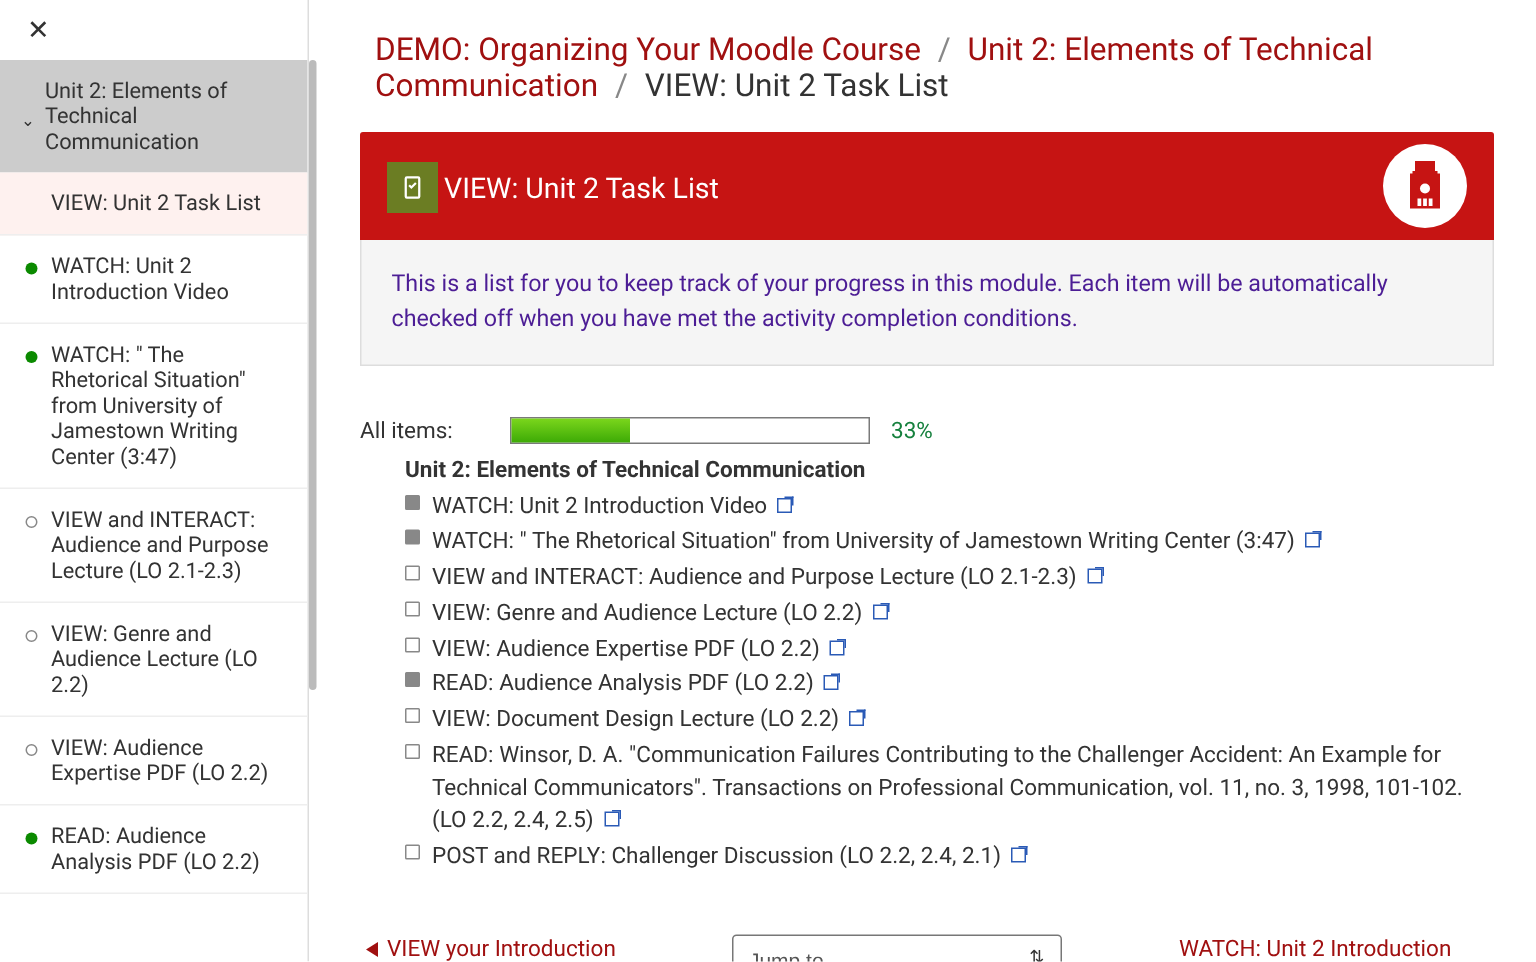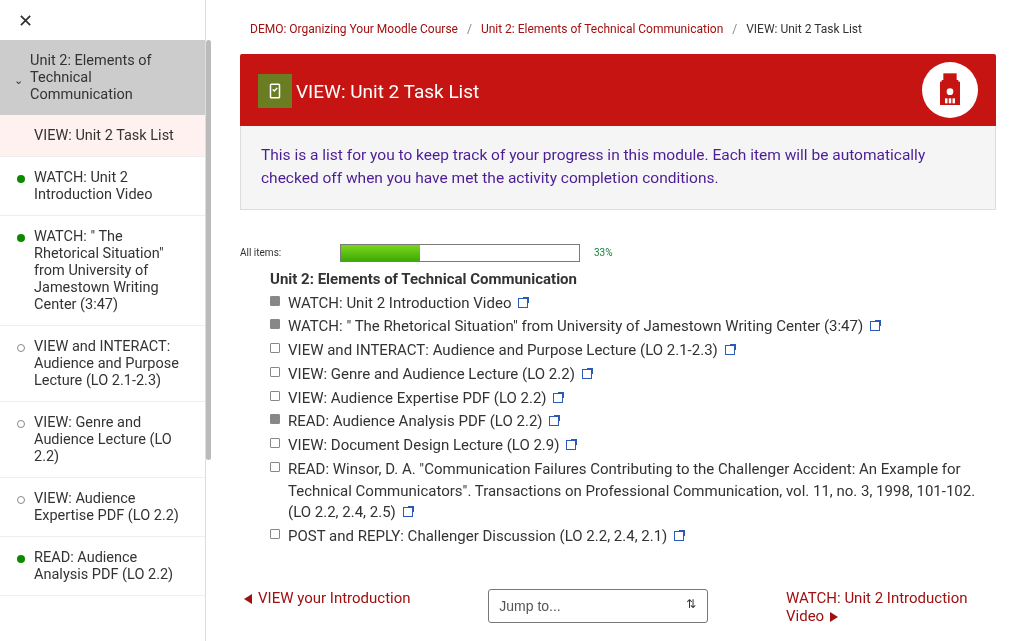--- a/index.html
+++ b/index.html
@@ -89,21 +89,21 @@
   .main {
     position: absolute;
     left: 228px;
     top: 0;
     width: 780px;
     padding: 10px 12px 20px 12px;
   }
 
   .breadcrumb {
     margin: 12px 0 18px 10px;
-    font-size: 12px;
+    font-size: 21px;
     color: #333;
   }
   .breadcrumb a { color: #a01010; text-decoration: none; }
   .breadcrumb .sep { color: #888; margin: 0 6px; }
   .breadcrumb .current { color: #333; }
 
   
   .red-header {
     background: #c61413;
     color: #fff;
@@ -146,21 +146,21 @@
     font-size: 15.5px;
     color: #4c1d95;
     line-height: 1.5;
   }
 
   
   .progress-row {
     margin: 34px 0 6px 0;
     display: flex;
     align-items: center;
-    font-size: 10px;
+    font-size: 15px;
   }
   .progress-row .label { width: 100px; color: #333; }
   .progress-bar {
     width: 240px; height: 18px;
     border: 1px solid #7a7a7a;
     background: #fff;
     position: relative;
     margin-right: 14px;
   }
   .progress-fill {
@@ -341,21 +341,21 @@
 
   <div class="checklist-heading">Unit 2: Elements of Technical Communication</div>
 
   <div class="checklist" id="checklist">
       <div class="ck-item"><span class="ck-box checked"></span><span>WATCH: Unit 2 Introduction Video</span> <span class="ext-icon"></span></div>
       <div class="ck-item"><span class="ck-box checked"></span><span>WATCH: " The Rhetorical Situation" from University of Jamestown Writing Center (3:47)</span> <span class="ext-icon"></span></div>
       <div class="ck-item"><span class="ck-box"></span><span>VIEW and INTERACT: Audience and Purpose Lecture (LO 2.1-2.3)</span> <span class="ext-icon"></span></div>
       <div class="ck-item"><span class="ck-box"></span><span>VIEW: Genre and Audience Lecture (LO 2.2)</span> <span class="ext-icon"></span></div>
       <div class="ck-item"><span class="ck-box"></span><span>VIEW: Audience Expertise PDF (LO 2.2)</span> <span class="ext-icon"></span></div>
       <div class="ck-item"><span class="ck-box checked"></span><span>READ: Audience Analysis PDF (LO 2.2)</span> <span class="ext-icon"></span></div>
-      <div class="ck-item"><span class="ck-box"></span><span>VIEW: Document Design Lecture (LO 2.9)</span> <span class="ext-icon"></span></div>
+      <div class="ck-item"><span class="ck-box"></span><span>VIEW: Document Design Lecture (LO 2.2)</span> <span class="ext-icon"></span></div>
       <div class="ck-item"><span class="ck-box"></span><span>READ: Winsor, D. A. "Communication Failures Contributing to the Challenger Accident: An Example for Technical Communicators". Transactions on Professional Communication, vol. 11, no. 3, 1998, 101-102. (LO 2.2, 2.4, 2.5)</span> <span class="ext-icon"></span></div>
       <div class="ck-item"><span class="ck-box"></span><span>POST and REPLY: Challenger Discussion (LO 2.2, 2.4, 2.1)</span> <span class="ext-icon"></span></div>
     </div>
 
   <div class="bottom-nav">
     <div class="prev">
       <span class="tri-left"></span><span>VIEW your Introduction</span>
     </div>
     <div class="select-wrap">
       <select>

